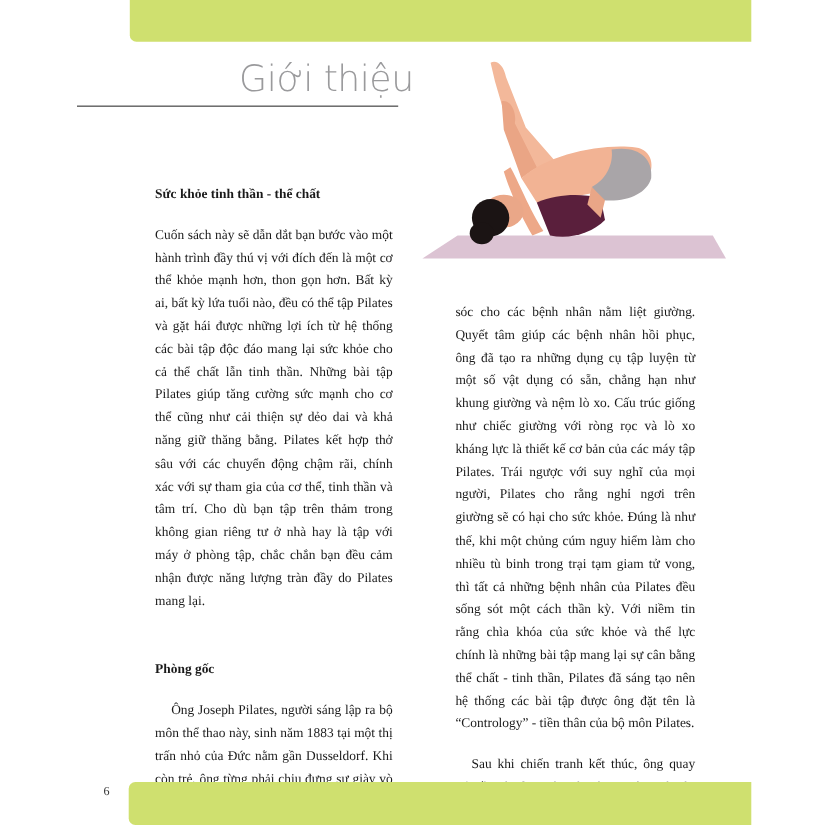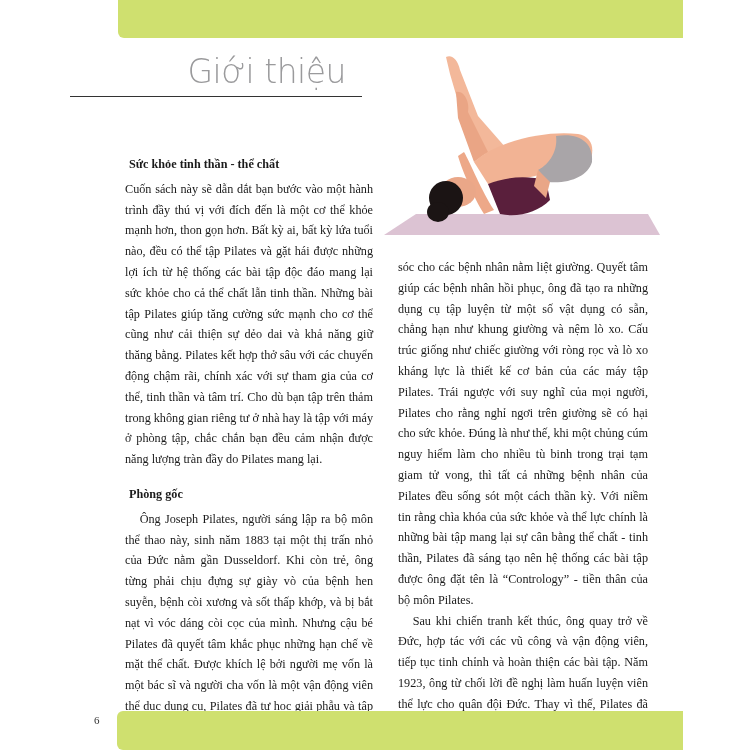--- a/index.html
+++ b/index.html
@@ -36,21 +36,21 @@
     }
     .page-number {
       position: absolute;
       left: 94px;
       top: 714px;
       font-size: 11px;
       color: #333;
     }
     .title {
       position: absolute;
-      left: 136px;
+      left: 166px;
       top: 52px;
       width: 210px;
       text-align: right;
       font-family: "DejaVu Sans", sans-serif;
       font-weight: 300;
       font-size: 33px;
       color: #9a9a9c;
       letter-spacing: -0.5px;
     }
     .title-rule {
@@ -68,28 +68,28 @@
       width: 290px;
       height: 190px;
     }
     .col {
       position: absolute;
       font-size: 12.2px;
       line-height: 20.8px;
       text-align: justify;
     }
     .col p {
-      margin: 0;
+      margin: 16px;
       text-indent: 0;
     }
     .col p.indent {
       text-indent: 1.2em;
     }
     .col h3 {
-      margin: 4px;
+      margin: 16px;
       font-size: 12.2px;
       font-weight: bold;
       line-height: 20.8px;
     }
     .col .spacer {
       height: 10px;
     }
     .col-left {
       left: 125px;
       top: 150px;

